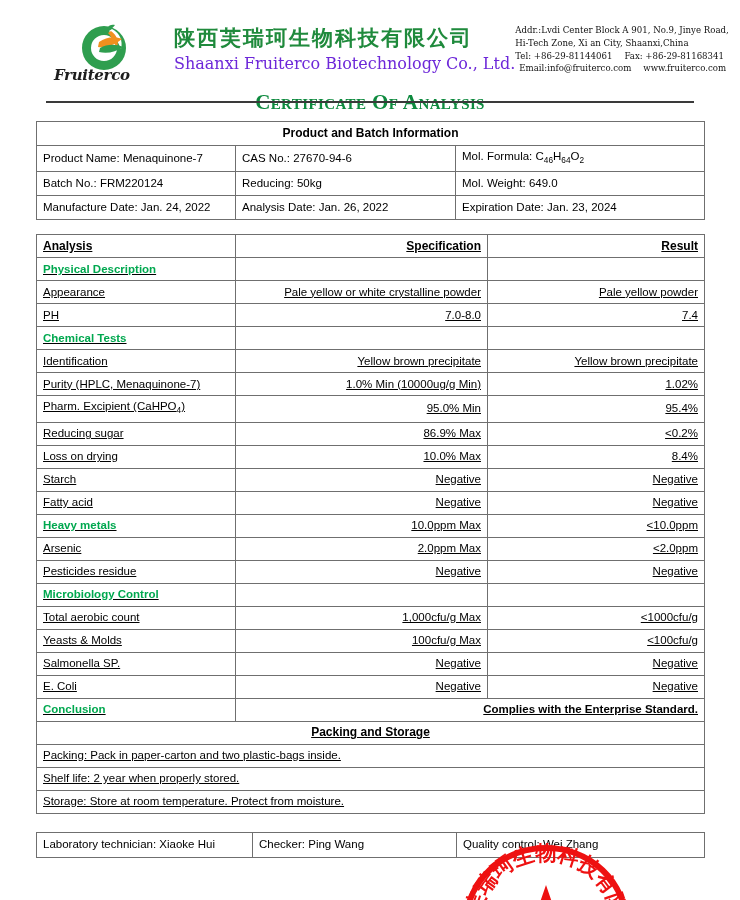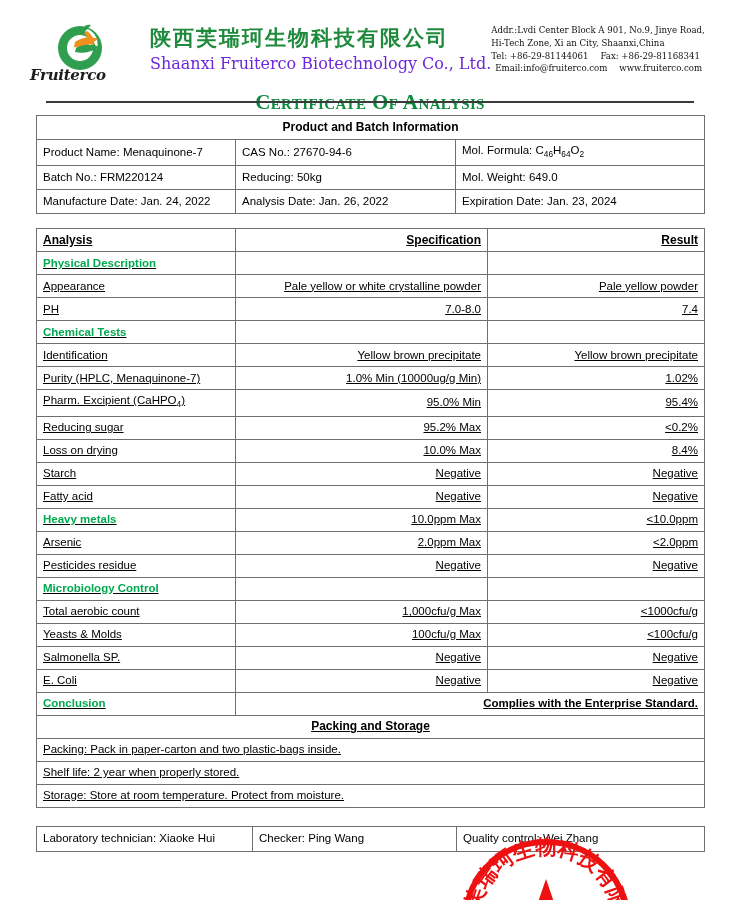--- a/index.html
+++ b/index.html
@@ -23,20 +23,21 @@
     padding: 22px 30px 0 30px;
     box-sizing: border-box;
     display: flex;
     align-items: flex-start;
   }
   .logo-block {
     width: 112px;
     flex: 0 0 112px;
     position: relative;
     height: 72px;
+    margin-left: 24px;
   }
   .logo-mark {
     position: absolute;
     left: 24px;
     top: 0px;
     width: 52px;
     height: 52px;
   }
   .logo-word {
     position: absolute;
@@ -119,21 +120,21 @@
   table.bordered, table.bordered td {
     border: 1px solid #6f6f6f;
   }
   td {
     padding: 3px 6px;
     font-size: 11.5px;
     line-height: 15px;
     vertical-align: middle;
     height: 16px;
   }
-  .t-info { }
+  .t-info { margin-top: 6px; }
   .t-info td { height: 17px; }
   .banner {
     text-align: center;
     font-weight: bold;
     font-size: 12px;
   }
   .col-a { width: 199px; }
   .col-b { width: 220px; }
   .col-c { width: 249px; }
 
@@ -280,21 +281,21 @@
         <td class="center">1.0% Min (10000ug/g Min)</td>
         <td class="center">1.02%</td>
       </tr>
       <tr>
         <td>Pharm. Excipient (CaHPO<sub>4</sub>)</td>
         <td class="center">95.0% Min</td>
         <td class="center">95.4%</td>
       </tr>
       <tr>
         <td>Reducing sugar</td>
-        <td class="center">95.2% Max</td>
+        <td class="center">86.9% Max</td>
         <td class="center">&lt;0.2%</td>
       </tr>
       <tr>
         <td>Loss on drying</td>
         <td class="center">10.0% Max</td>
         <td class="center">8.4%</td>
       </tr>
       <tr>
         <td>Starch</td>
         <td class="center">Negative</td>

